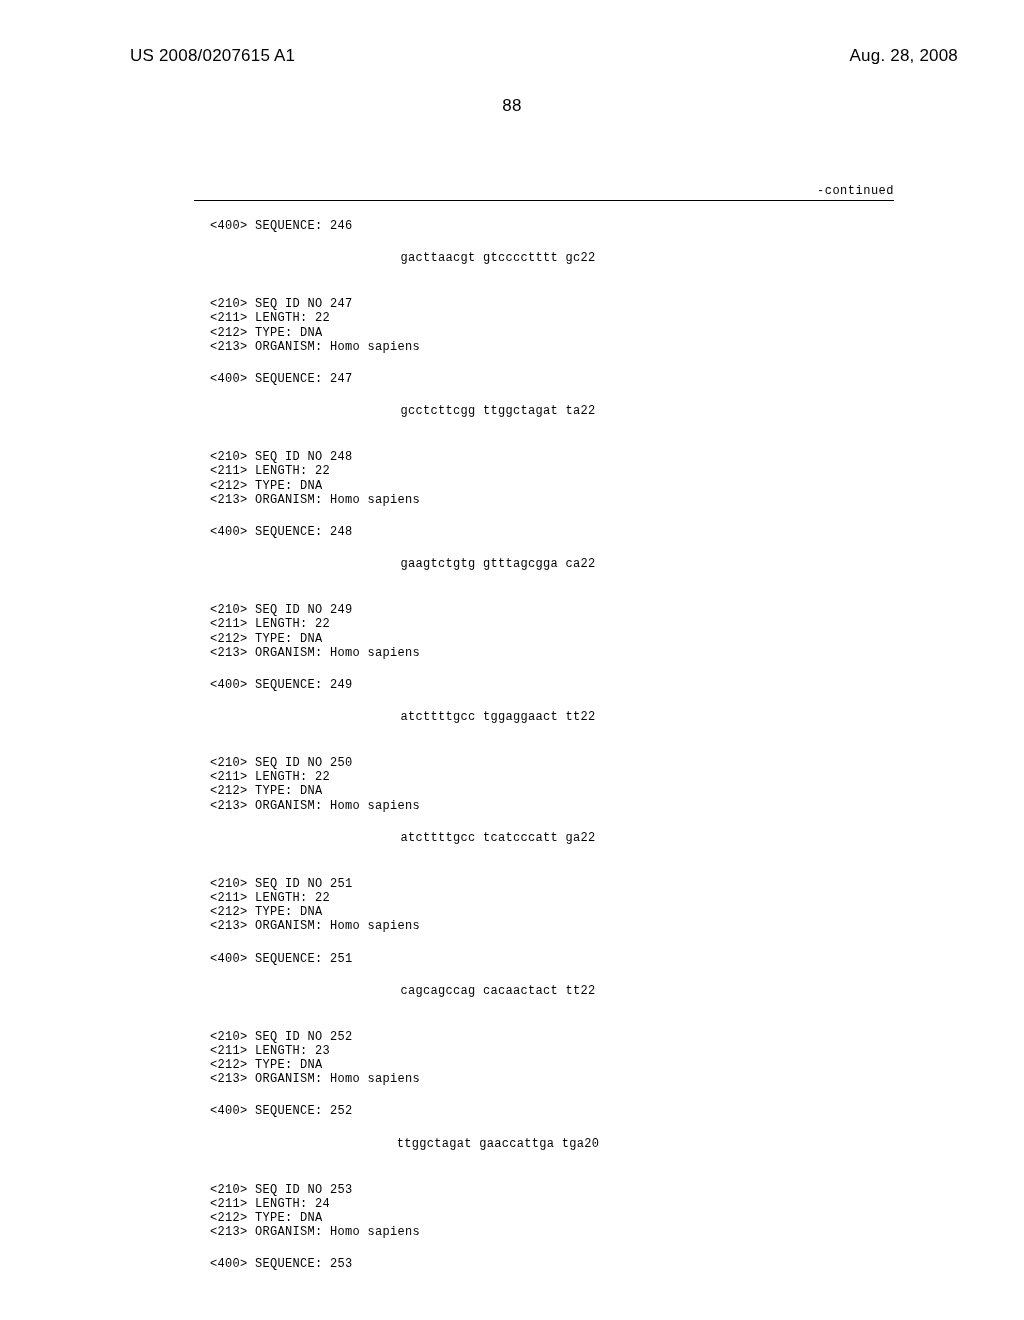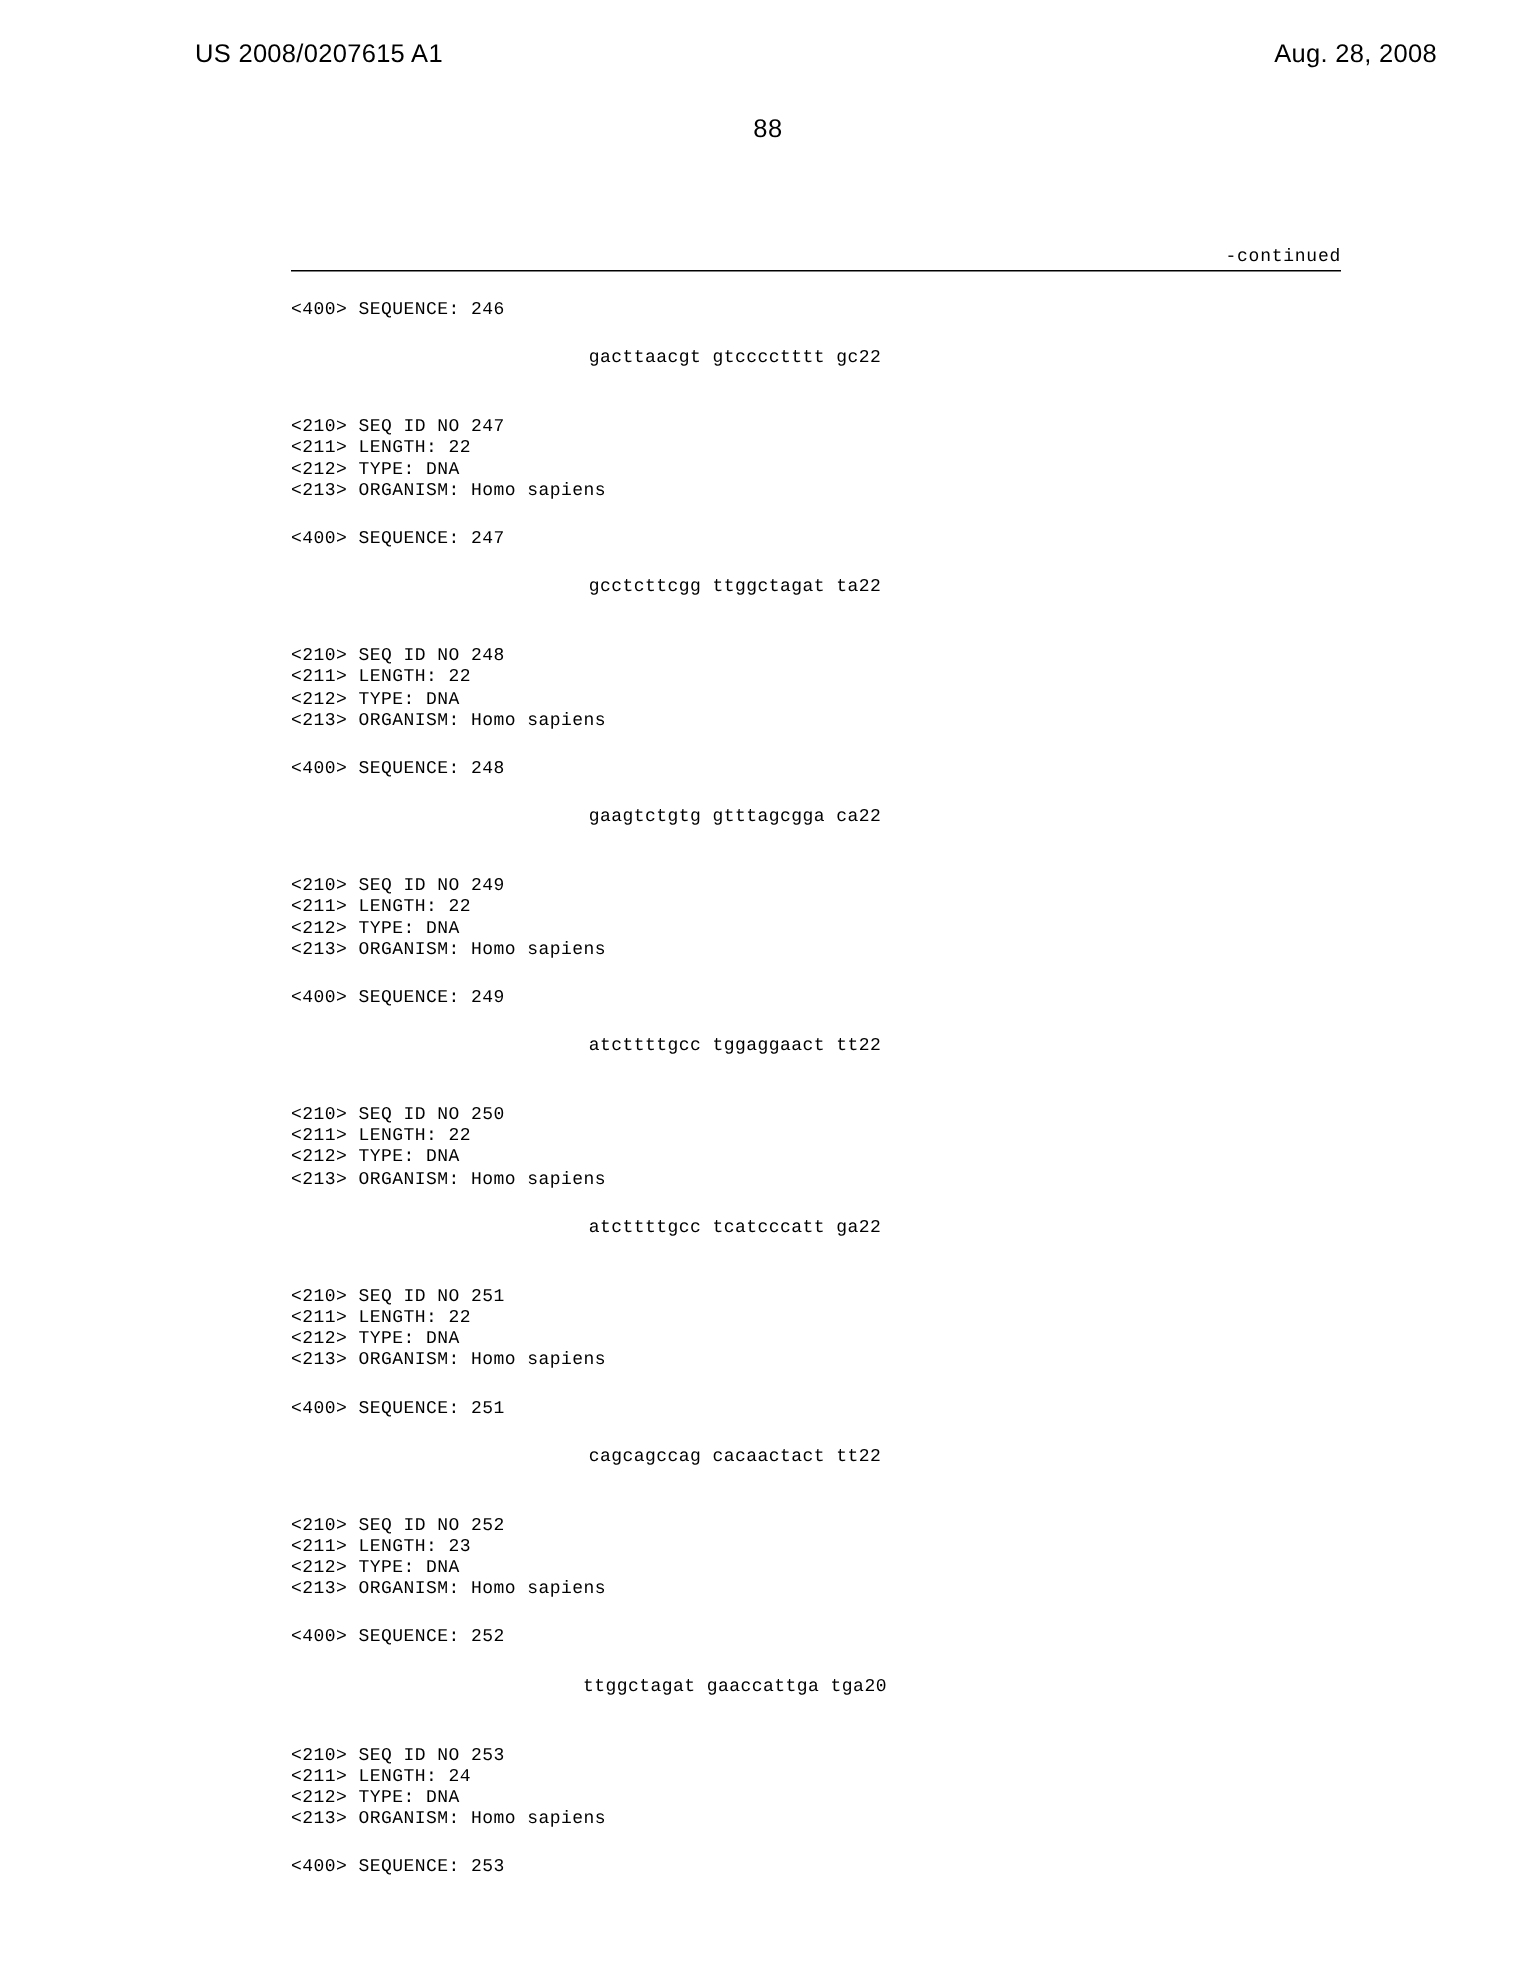--- a/index.html
+++ b/index.html
@@ -10,21 +10,21 @@
     body {
       width: 1024px;
       height: 1320px;
       background: #fff;
       font-family: Arial, sans-serif;
       position: relative;
     }
     .header {
       display: flex;
       justify-content: space-between;
-      padding: 26px 66px 0 130px;
+      padding: 46px 66px 0 130px;
       font-size: 17px;
     }
     .pub-number {
       letter-spacing: 0.2px;
     }
     .pub-date {
       letter-spacing: 0.2px;
     }
     .page-number {
       text-align: center;
@@ -49,20 +49,21 @@
     }
     .sequence-content {
       margin: 18px 130px 0 194px;
       font-family: "Courier New", monospace;
       font-size: 12px;
       line-height: 1.18;
       letter-spacing: 0.3px;
     }
     .block {
       margin-bottom: 18px;
+      margin-left: 16px;
     }
     .seq-line {
       white-space: pre;
     }
     .seq-row {
       display: flex;
       justify-content: center;
       white-space: pre;
     }
     .seq-row .seq-text {

